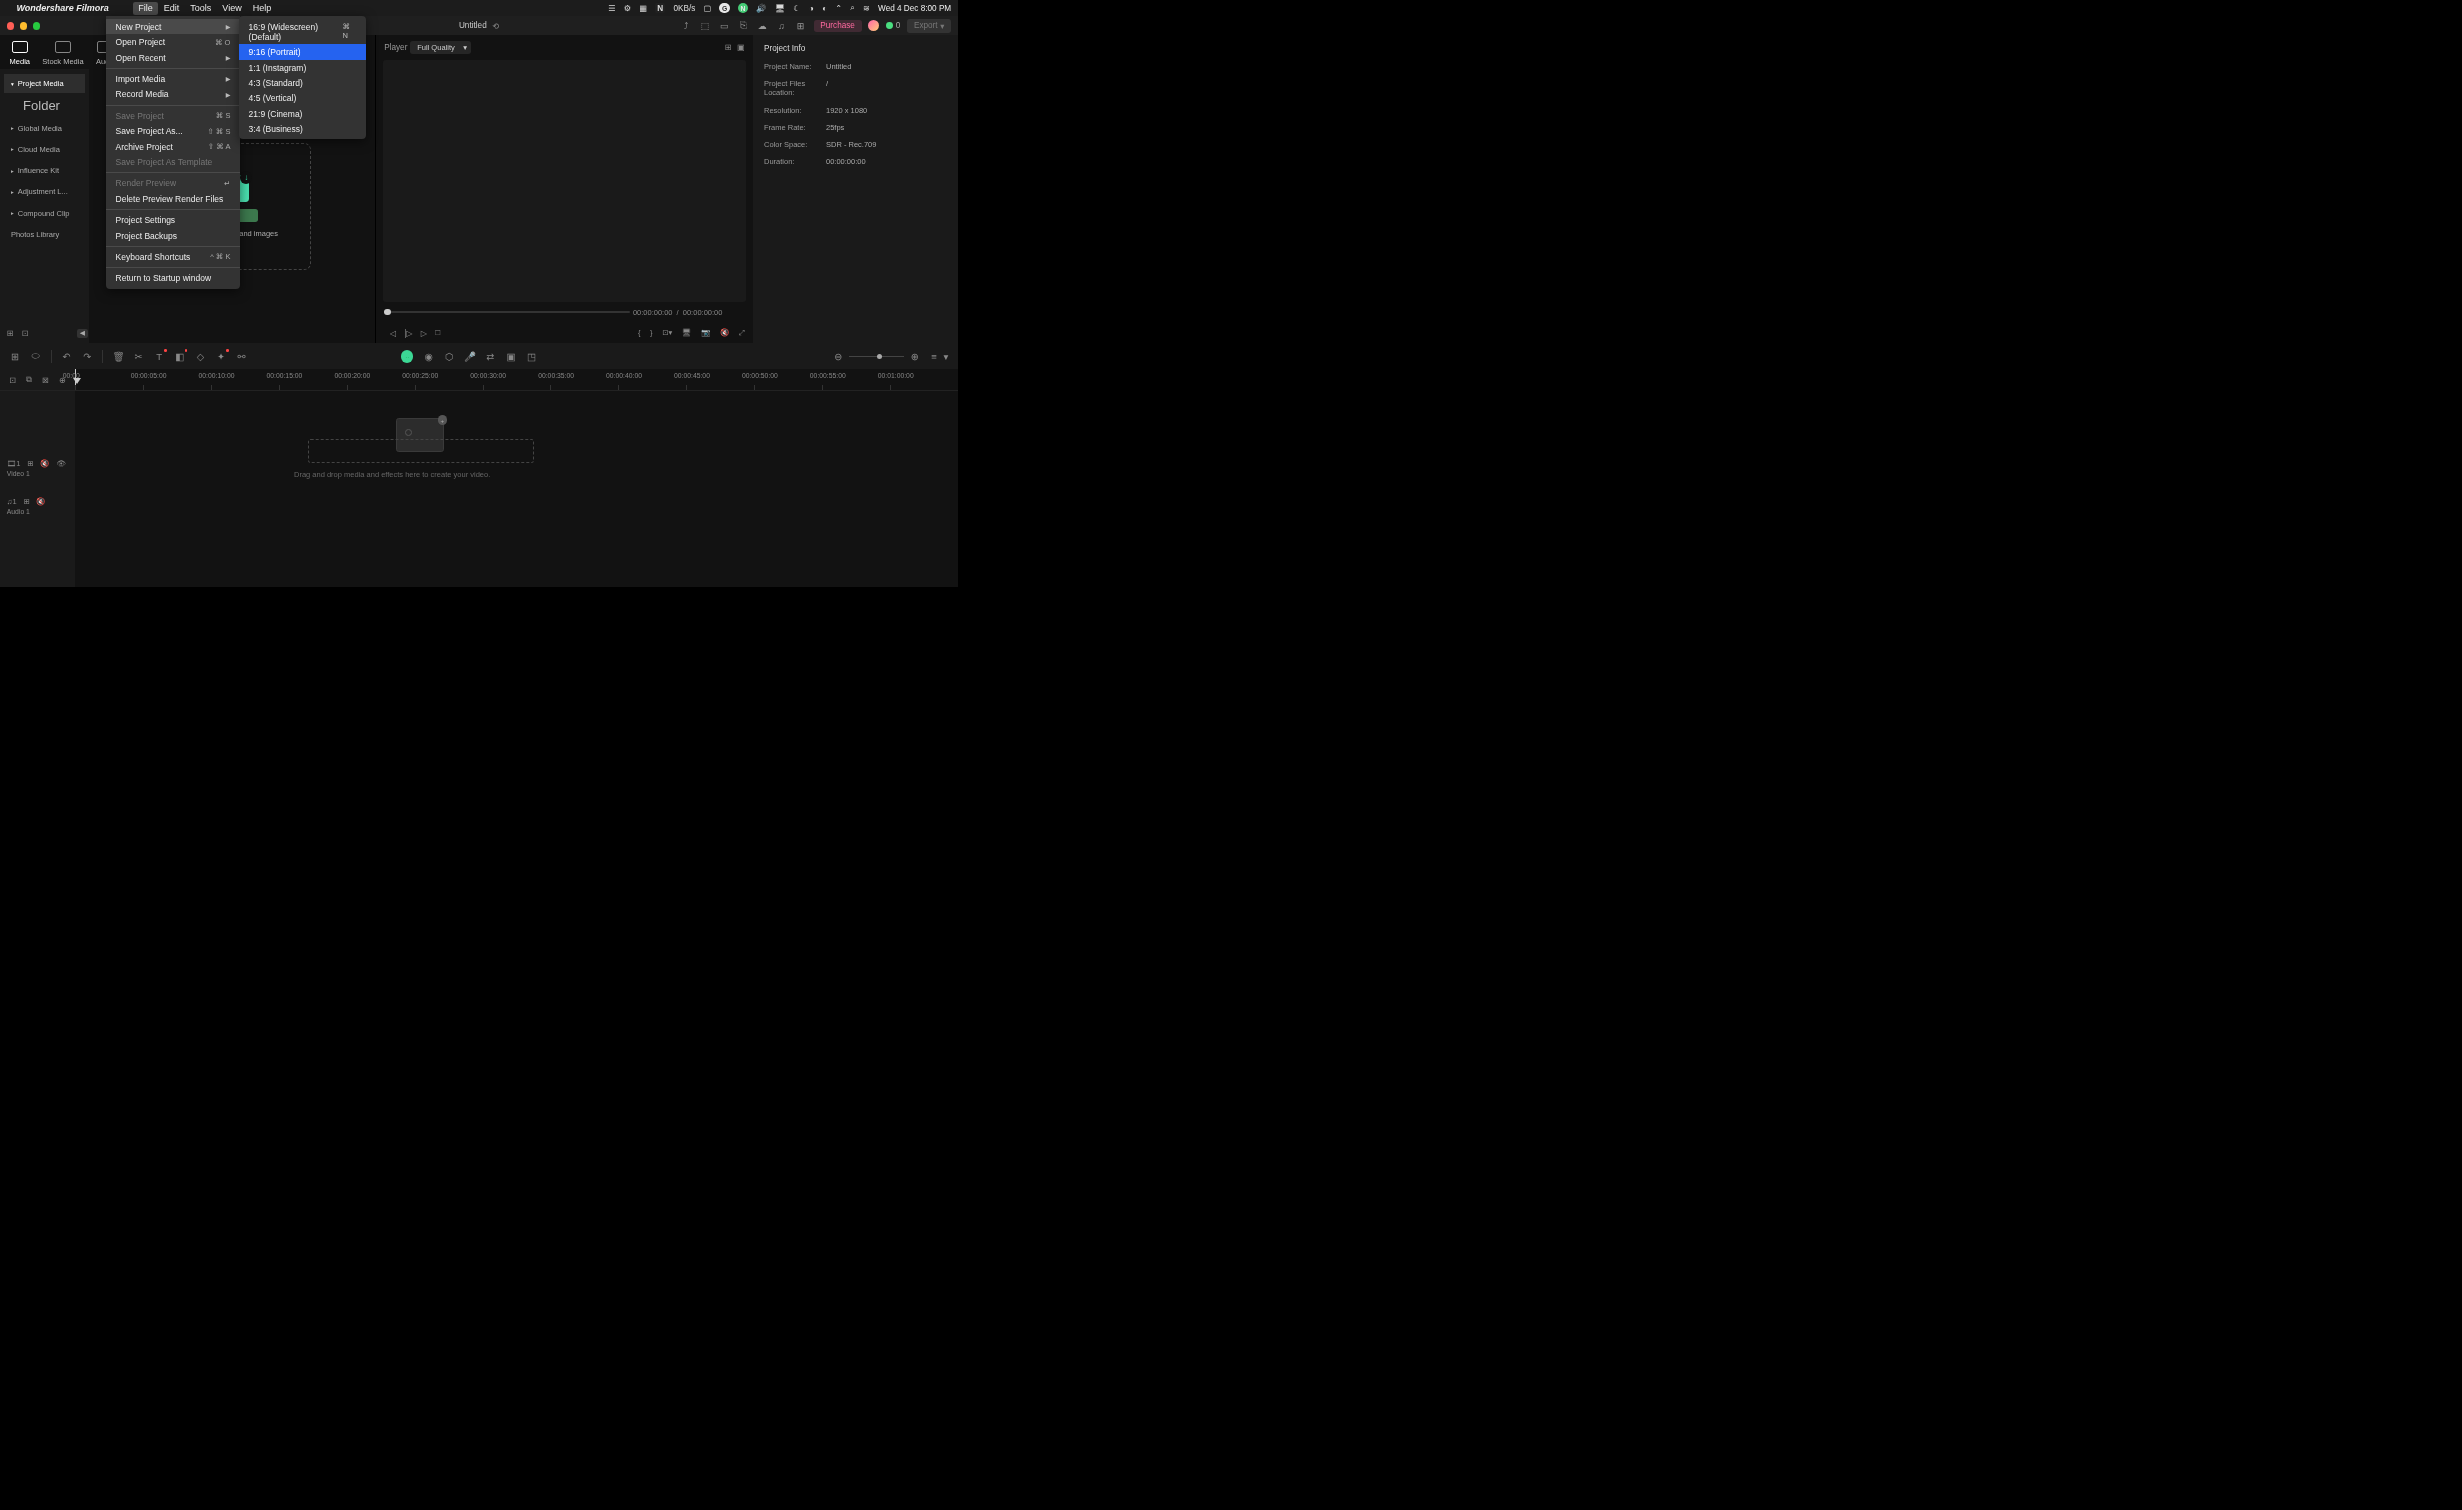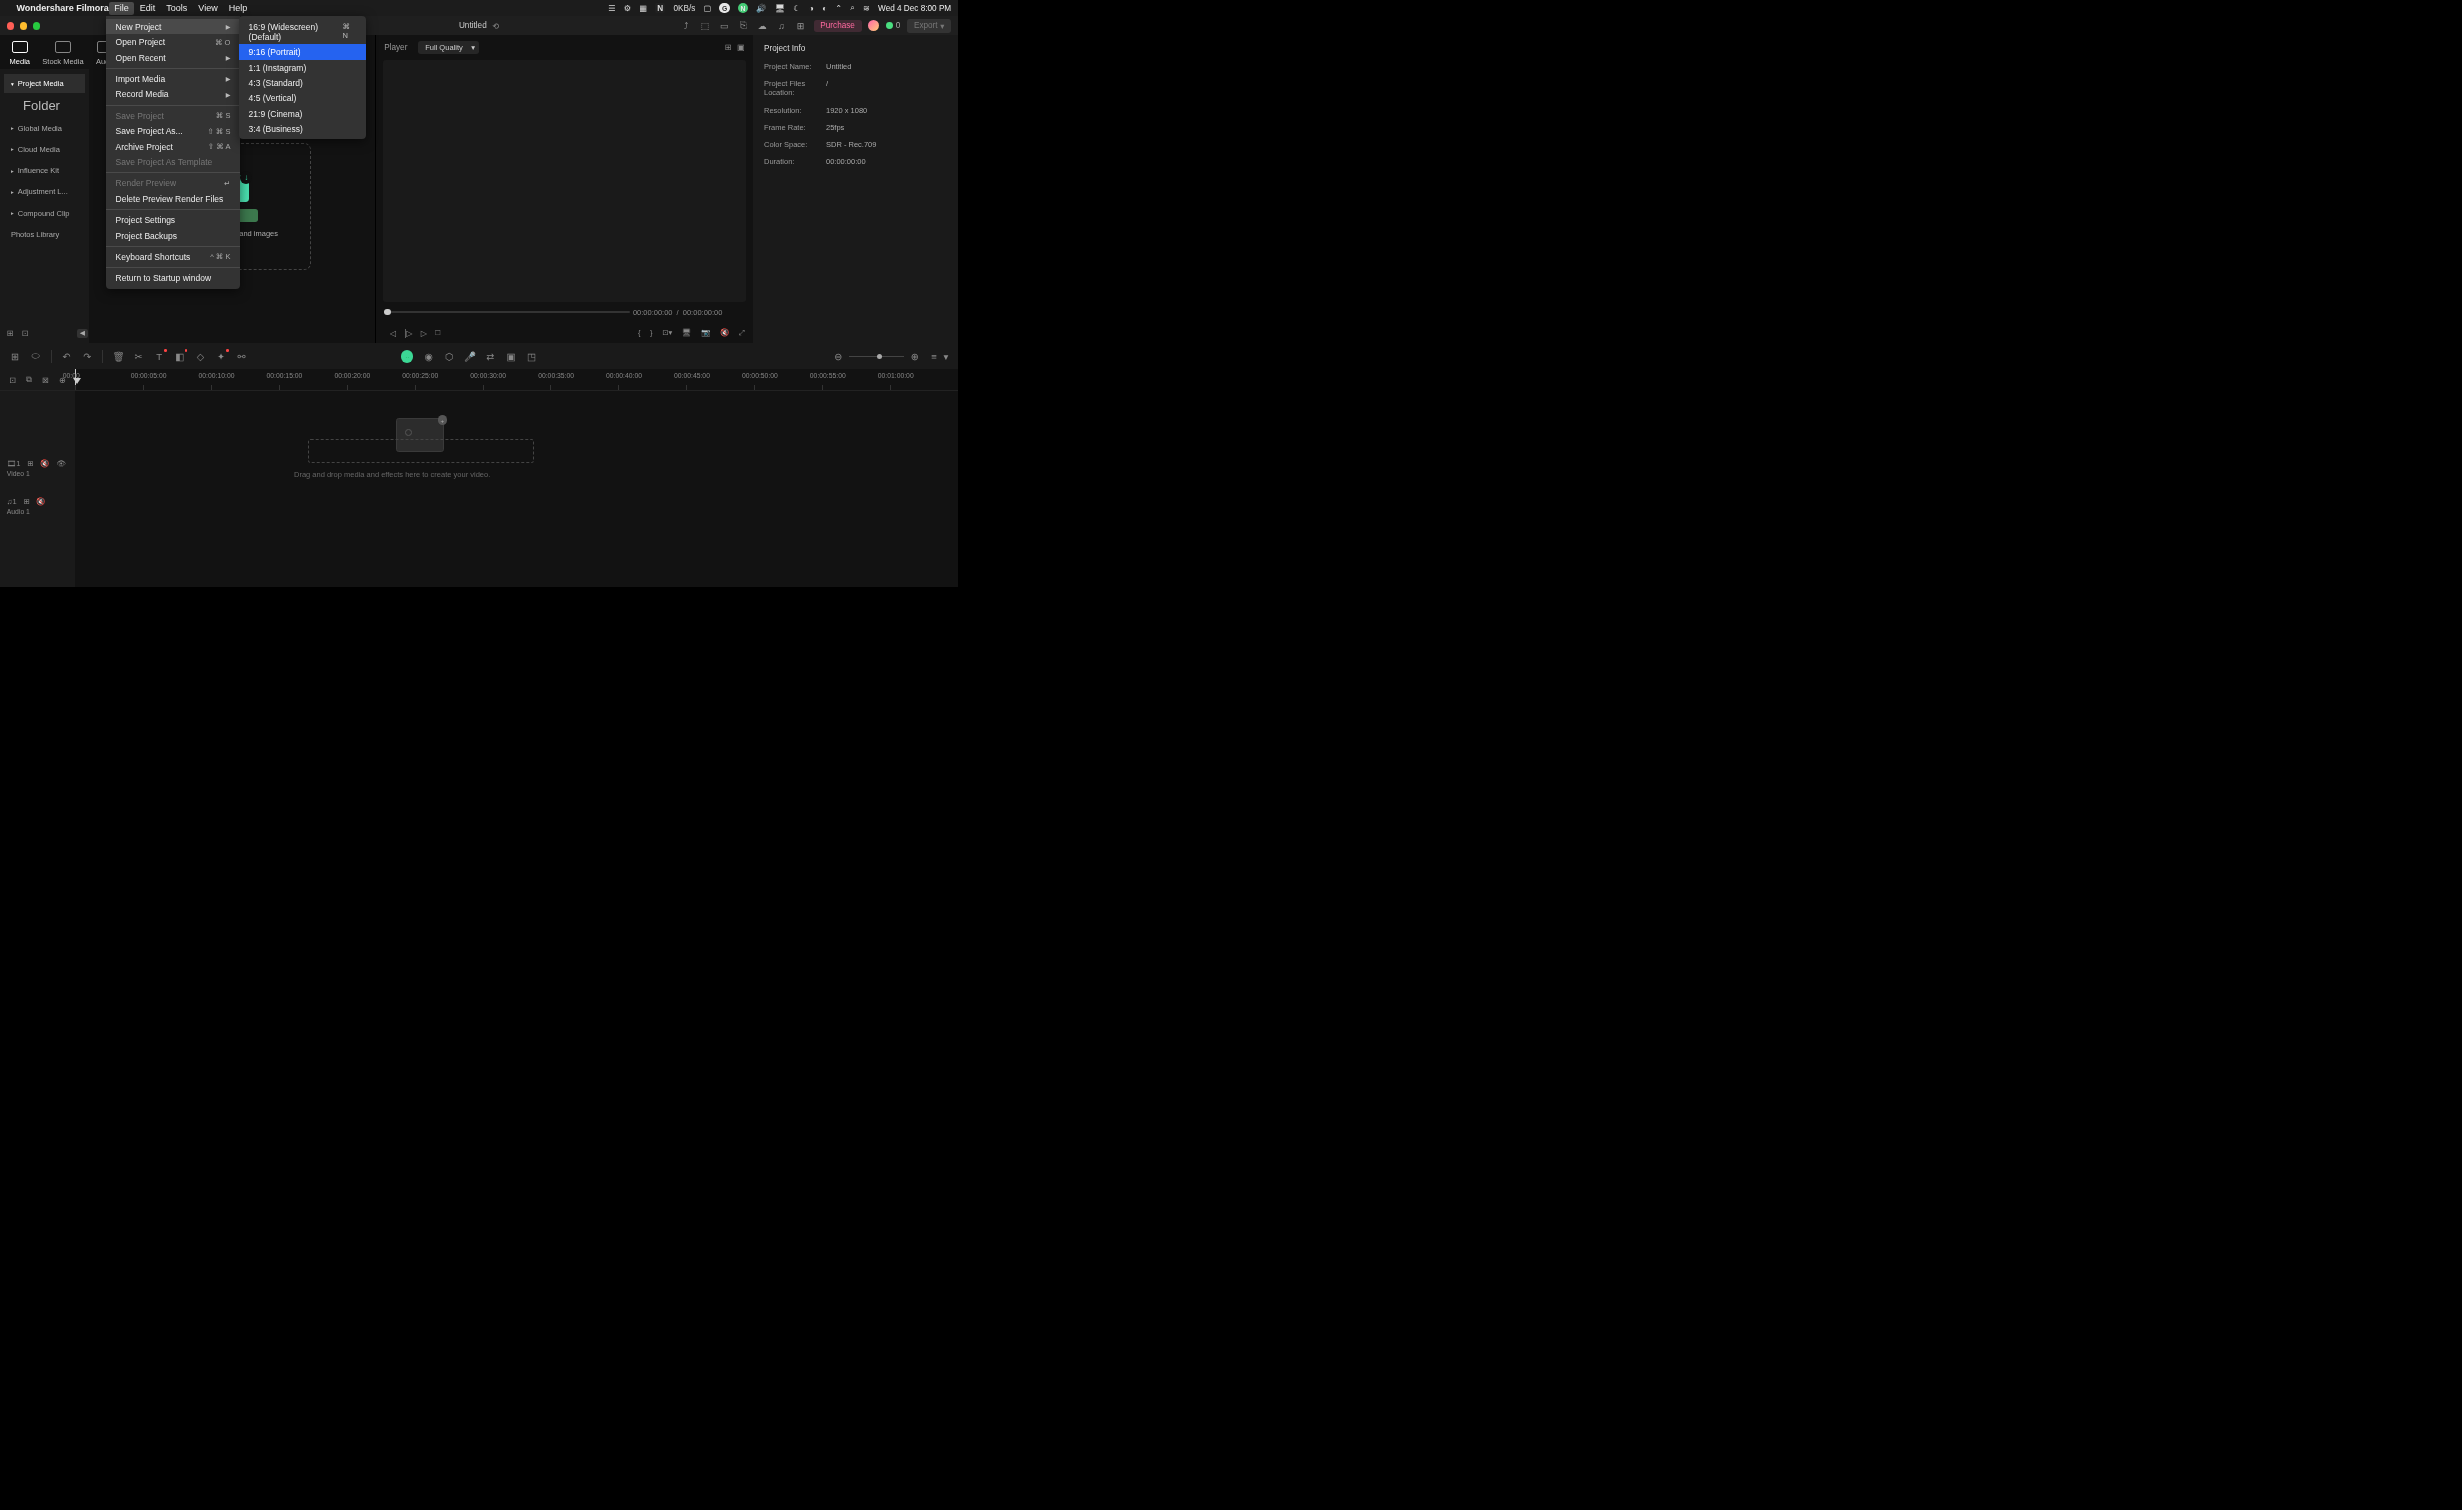--- a/index.html
+++ b/index.html
@@ -21,21 +21,21 @@
     .macos-menu-bar {
       height: 16.4px;
       background: rgba(30,30,30,0.95);
       display: flex;
       align-items: center;
       padding: 0 6.8px;
       color: #eee;
       font-size: 9px;
     }
     .apple-logo { margin-right: 9.6px; font-size: 9.6px; }
-    .app-name { font-weight: 600; margin-right: 0; }
+    .app-name { font-weight: 600; margin-right: 24px; font-style: italic; }
     .mac-menu-items { display: flex; gap: 0; }
     .mac-menu-items span { padding: 1.4px 5.5px; cursor: default; }
     .mac-menu-items span.active { background: #4a4a4a; border-radius: 2.1px; }
     .right-status { margin-left: auto; display: flex; align-items: center; gap: 8.2px; font-size: 8.2px; }
     .right-status .icon { opacity: 0.9; }
     
     .window-bar {
       height: 19px;
       background: #1f1f1f;
       display: flex;
@@ -105,21 +105,21 @@
     .import-icon:after { content:'↓'; position:absolute; right:-3.4px; top:-3.4px; background:#111; color:#3ad6a5; border-radius:50%; width:12.3px; height:12.3px; font-size:8.2px; display:flex; align-items:center; justify-content:center; }
     .import-btn { background:#6d8; color:#111; border-radius:2.7px; padding:2.1px 15px; font-size:7.5px; opacity:0.5; }
     .drop-hint { font-size: 7.5px; color: #aaa; }
     
     .player-panel {
       flex: 1;
       display: flex;
       flex-direction: column;
       background: #121212;
     }
-    .player-header { display: flex; align-items: center; padding: 5.5px 8.2px; gap: 11px; color:#999;}
+    .player-header { display: flex; align-items: center; padding: 5.5px 8.2px; gap: 3px; color:#999;}
     .quality-select { background:#262626; border-radius:2.7px; padding:2.1px 16.4px 2.1px 6.8px; font-size:7.5px; color:#ccc; position:relative; }
     .quality-select:after { content:'▾'; position:absolute; right:4.1px; }
     .player-view-toggle { margin-left:auto; display:flex; gap:5.5px; color:#888; }
     .player-viewport { flex:1; background:#1a1a1a; margin:0 6.8px; border-radius:2.7px; }
     .player-controls { display:flex; align-items:center; padding:5.5px 8.2px; gap:2.7px; color:#888; font-size:7.5px; }
     .timeline-seek { flex:0 0 246px; display:flex; align-items:center; gap:5.5px; }
     .seek-track { flex:1; height:2.1px; background:#333; border-radius:1.4px; position:relative; }
     .seek-handle { width:6.8px; height:6.8px; background:#ccc; border-radius:50%; position:absolute; left:0; top:-2.7px; }
     .time-display { display:flex; gap:4.1px; font-family:monospace; font-size:7.5px; }
     .play-controls { display:flex; gap:8.2px; font-size:8.2px; margin-left:5.5px; }

